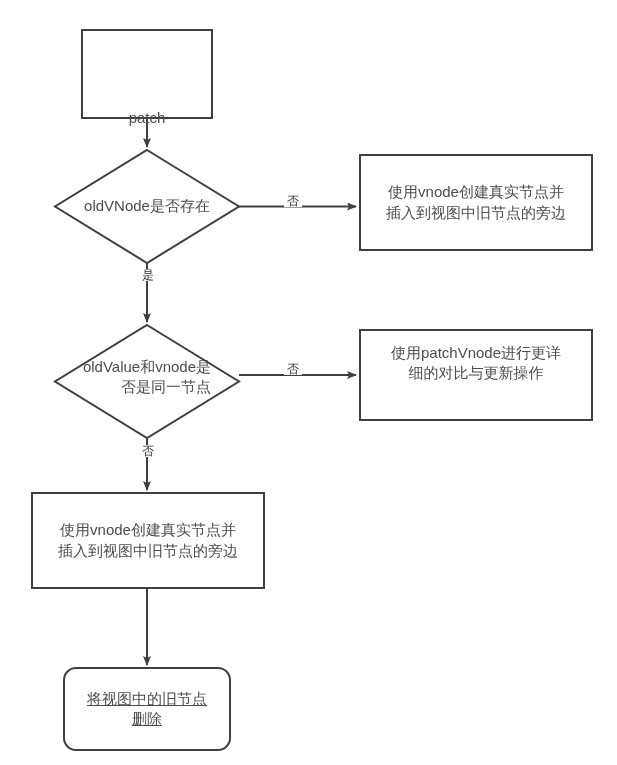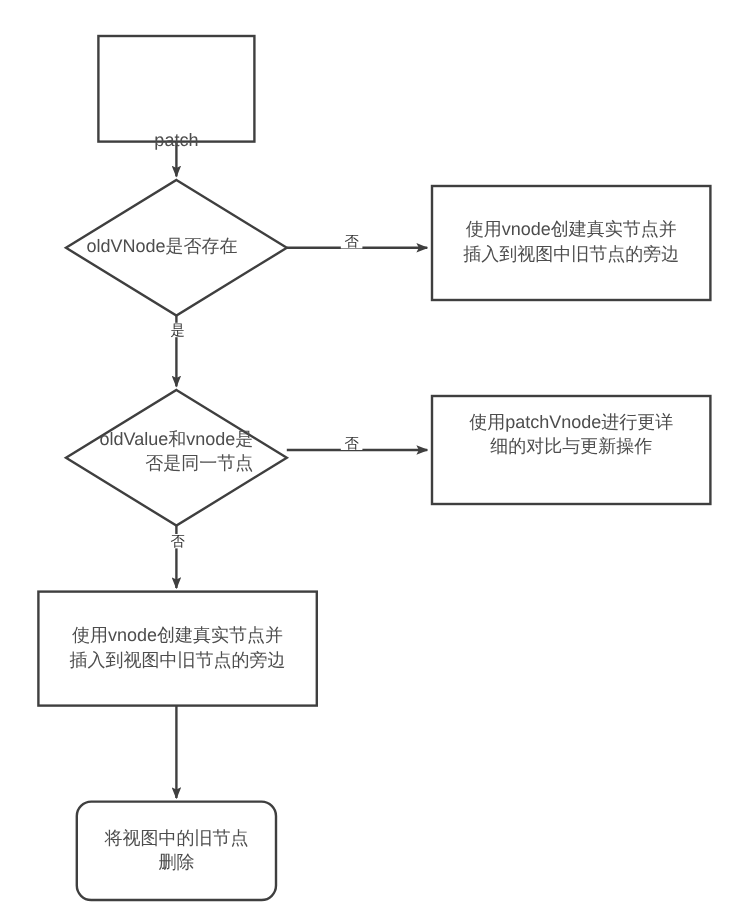--- a/index.html
+++ b/index.html
@@ -81,35 +81,35 @@
 
     <line x1="239" y1="375" x2="356" y2="375" stroke="#3f3f3f" stroke-width="2" marker-end="url(#arrowhead)"></line>
 
     <line x1="147" y1="438" x2="147" y2="490" stroke="#3f3f3f" stroke-width="2" marker-end="url(#arrowhead)"></line>
 
     <line x1="147" y1="588" x2="147" y2="665" stroke="#3f3f3f" stroke-width="2" marker-end="url(#arrowhead)"></line>
   </svg>
 
   <div class="node-label" style="left:82px; top:30px; width:130px; height:88px;margin-top:44px;">patch</div>
 
-  <div class="node-label" style="left:35px; top:178px; width:200px; height:56px;">oldVNode是否存在</div>
+  <div class="node-label" style="left:47px; top:178px; width:200px; height:56px;">oldVNode是否存在</div>
 
   <div class="node-label" style="left:360px; top:155px; width:232px; height:95px;">使用vnode创建真实节点并
 插入到视图中旧节点的旁边</div>
 
   <div class="node-label" style="left:47px; top:348px; width:200px; height:58px;text-align:right;">oldValue和vnode是
 否是同一节点</div>
 
   <div class="node-label" style="left:360px; top:330px; width:232px; height:66px;">使用patchVnode进行更详
 细的对比与更新操作</div>
 
   <div class="node-label" style="left:32px; top:493px; width:232px; height:95px;">使用vnode创建真实节点并
 插入到视图中旧节点的旁边</div>
 
-  <div class="node-label" style="left:64px; top:668px; width:166px; height:82px;">将视图中的旧节点
+  <div class="node-label" style="left:64px; top:668px; width:166px; height:82px;text-decoration:underline;">将视图中的旧节点
 删除</div>
 
   <div class="edge-label" style="left:284px; top:195px; width:16px;">否</div>
 
   <div class="edge-label" style="left:139px; top:269px; width:16px;">是</div>
 
   <div class="edge-label" style="left:284px; top:363px; width:16px;">否</div>
 
   <div class="edge-label" style="left:139px; top:445px; width:16px;">否</div>
 

